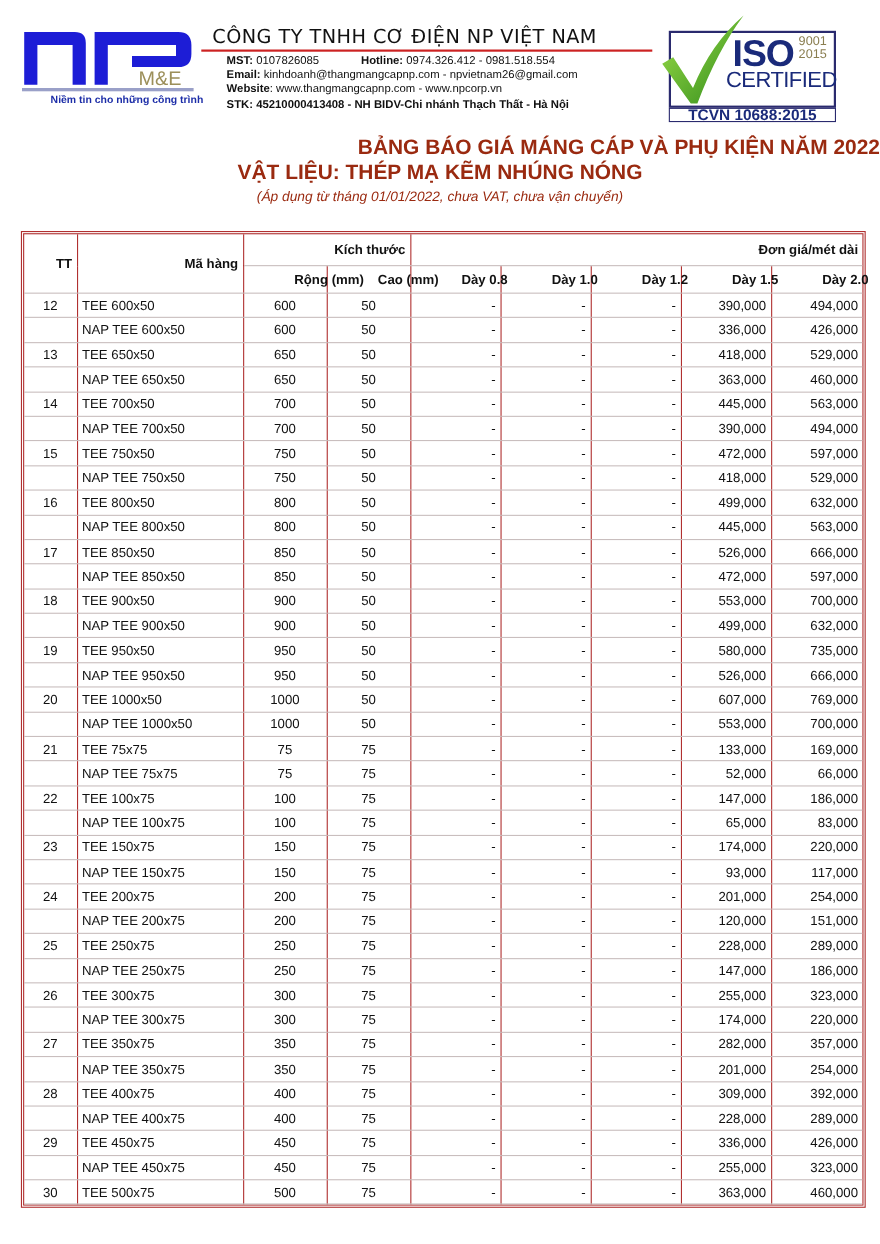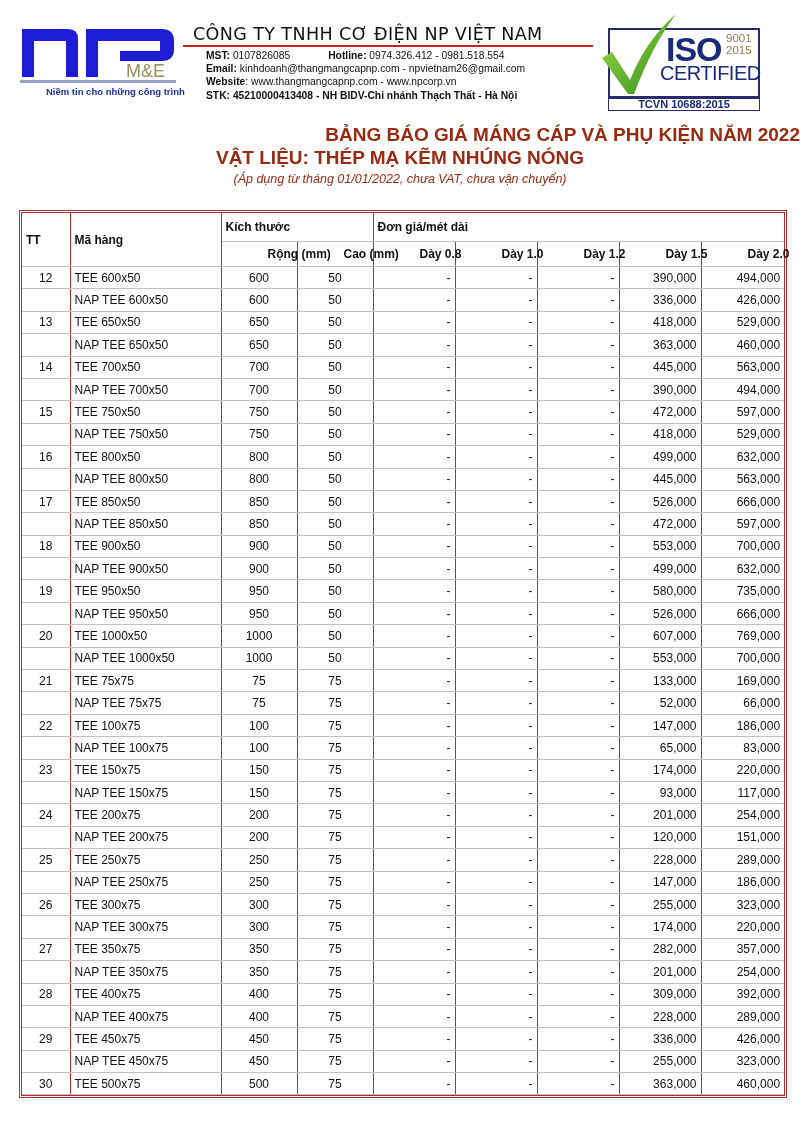--- a/index.html
+++ b/index.html
@@ -14,33 +14,33 @@
   .company-rule { position: absolute; left: 183px; top: 45px; width: 410px; height: 2px; background: #cc2222; }
   .contact { position: absolute; left: 206px; top: 49px; font-size: 10.3px; line-height: 13.2px; color: #111; white-space: nowrap; }
   .contact b { font-weight: bold; }
   .contact .gap { display: inline-block; width: 38px; }
 
   .iso { position: absolute; left: 598px; top: 14px; width: 200px; height: 90px; }
   .iso-box { position: absolute; left: 10px; top: 14px; width: 152px; height: 70px; border: 2px solid #2a2a6e; box-sizing: border-box; }
   .iso-text { position: absolute; left: 68px; top: 16px; font-size: 34px; font-weight: bold; color: #1a2a7a; letter-spacing: -1px; }
   .iso-year { position: absolute; left: 128px; top: 18px; font-size: 11.5px; line-height: 12px; color: #8a7e50; }
   .iso-cert { position: absolute; left: 62px; top: 48px; font-size: 20px; font-weight: normal; color: #1a2a7a; letter-spacing: -0.5px; }
-  .iso-tcvn { position: absolute; left: 10px; top: 84px; width: 152px; height: 13px; border: 1.5px solid #2a2a6e; box-sizing: border-box; font-size: 11px; font-weight: bold; text-align: center; line-height: 10px; color: #1a2a7a; }
+  .iso-tcvn { position: absolute; left: 10px; top: 84px; width: 152px; height: 13px; border: 1.5px solid #2a2a6e; box-sizing: border-box; font-size: 14px; font-weight: bold; text-align: center; line-height: 10px; color: #1a2a7a; }
   .iso-check { position: absolute; left: 0; top: -4px; }
 
   
   .title1 { position: absolute; left: 0; width: 800px; top: 124px; text-align: right; font-size: 19px; font-weight: bold; color: #9a2a10; }
   .title2 { position: absolute; left: 0; width: 800px; top: 147px; text-align: center; font-size: 19px; font-weight: bold; color: #9a2a10; }
   .subtitle { position: absolute; left: 0; width: 800px; top: 172px; text-align: center; font-size: 12.5px; font-style: italic; color: #9a2a10; }
 
   
   .table-wrap { position: absolute; left: 19px; top: 210px; width: 762px; border: 3px double #b03030; }
   table { border-collapse: collapse; width: 100%; table-layout: fixed; font-size: 12px; }
   th, td { height: 21.4px; padding: 0 4px; white-space: nowrap; border-bottom: 1.5px solid #c9bebe; }
-  th { font-weight: bold; font-size: 12px; text-align: left; margin-left: 32px; }
+  th { font-weight: bold; font-size: 12px; text-align: right; margin-left: 32px; }
   td.c { text-align: center; }
   td.r { text-align: right; }
   td.l { text-align: left; }
   .vr { border-right: 1.5px solid #b03030; }
   thead tr.h1 th { height: 28px; }
   thead tr.h2 th { height: 24px; padding-left: 46px; }
   thead th { border-bottom: 1.5px solid #c9bebe; }
 </style>
 </head>
 <body>

